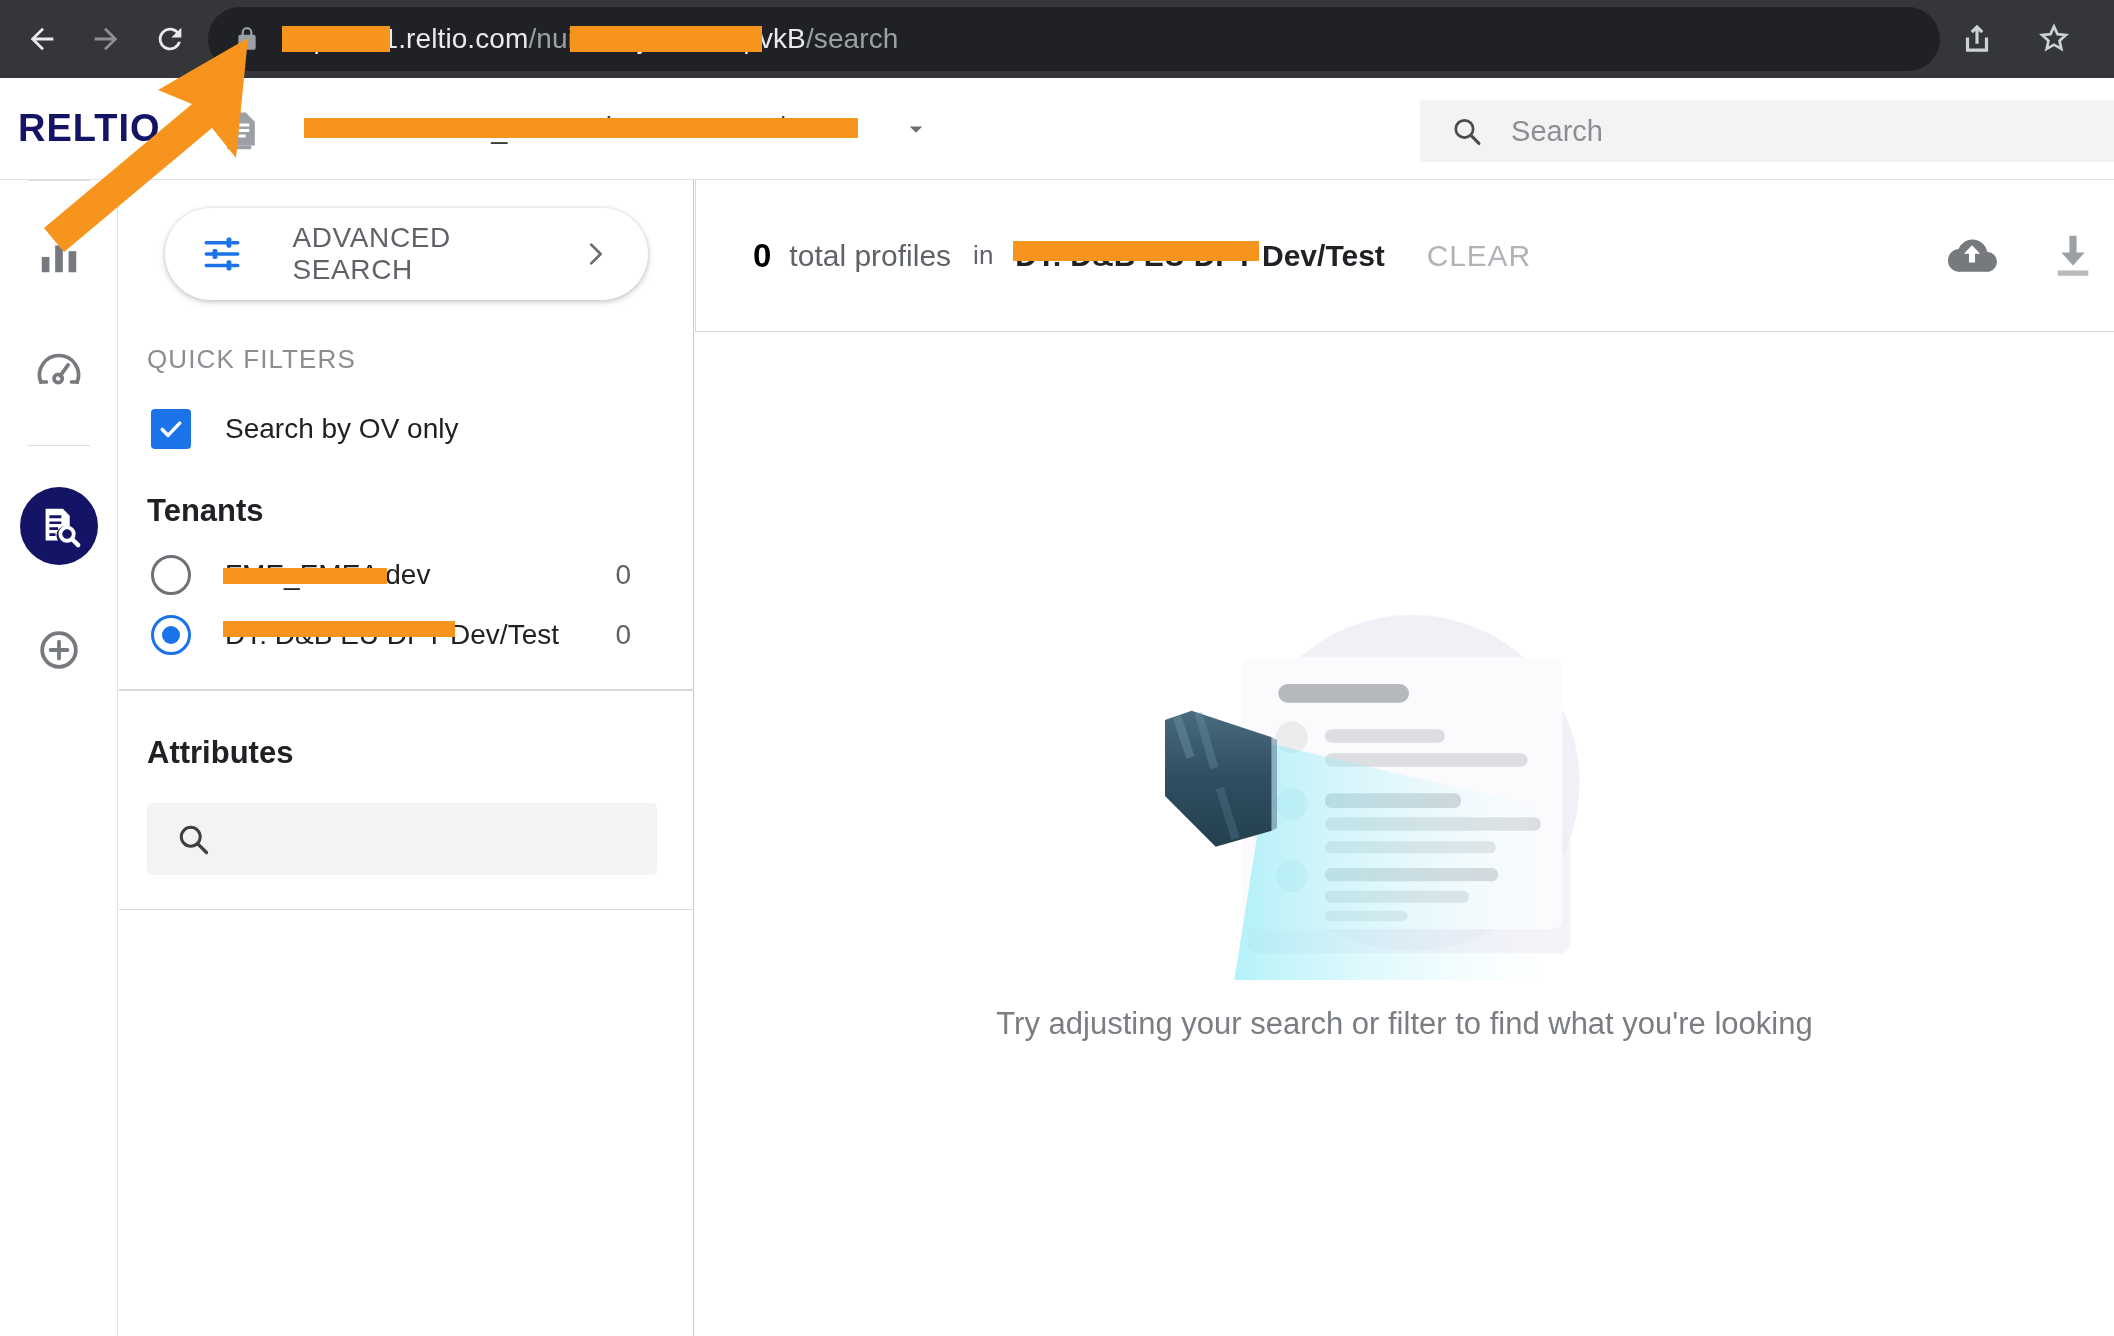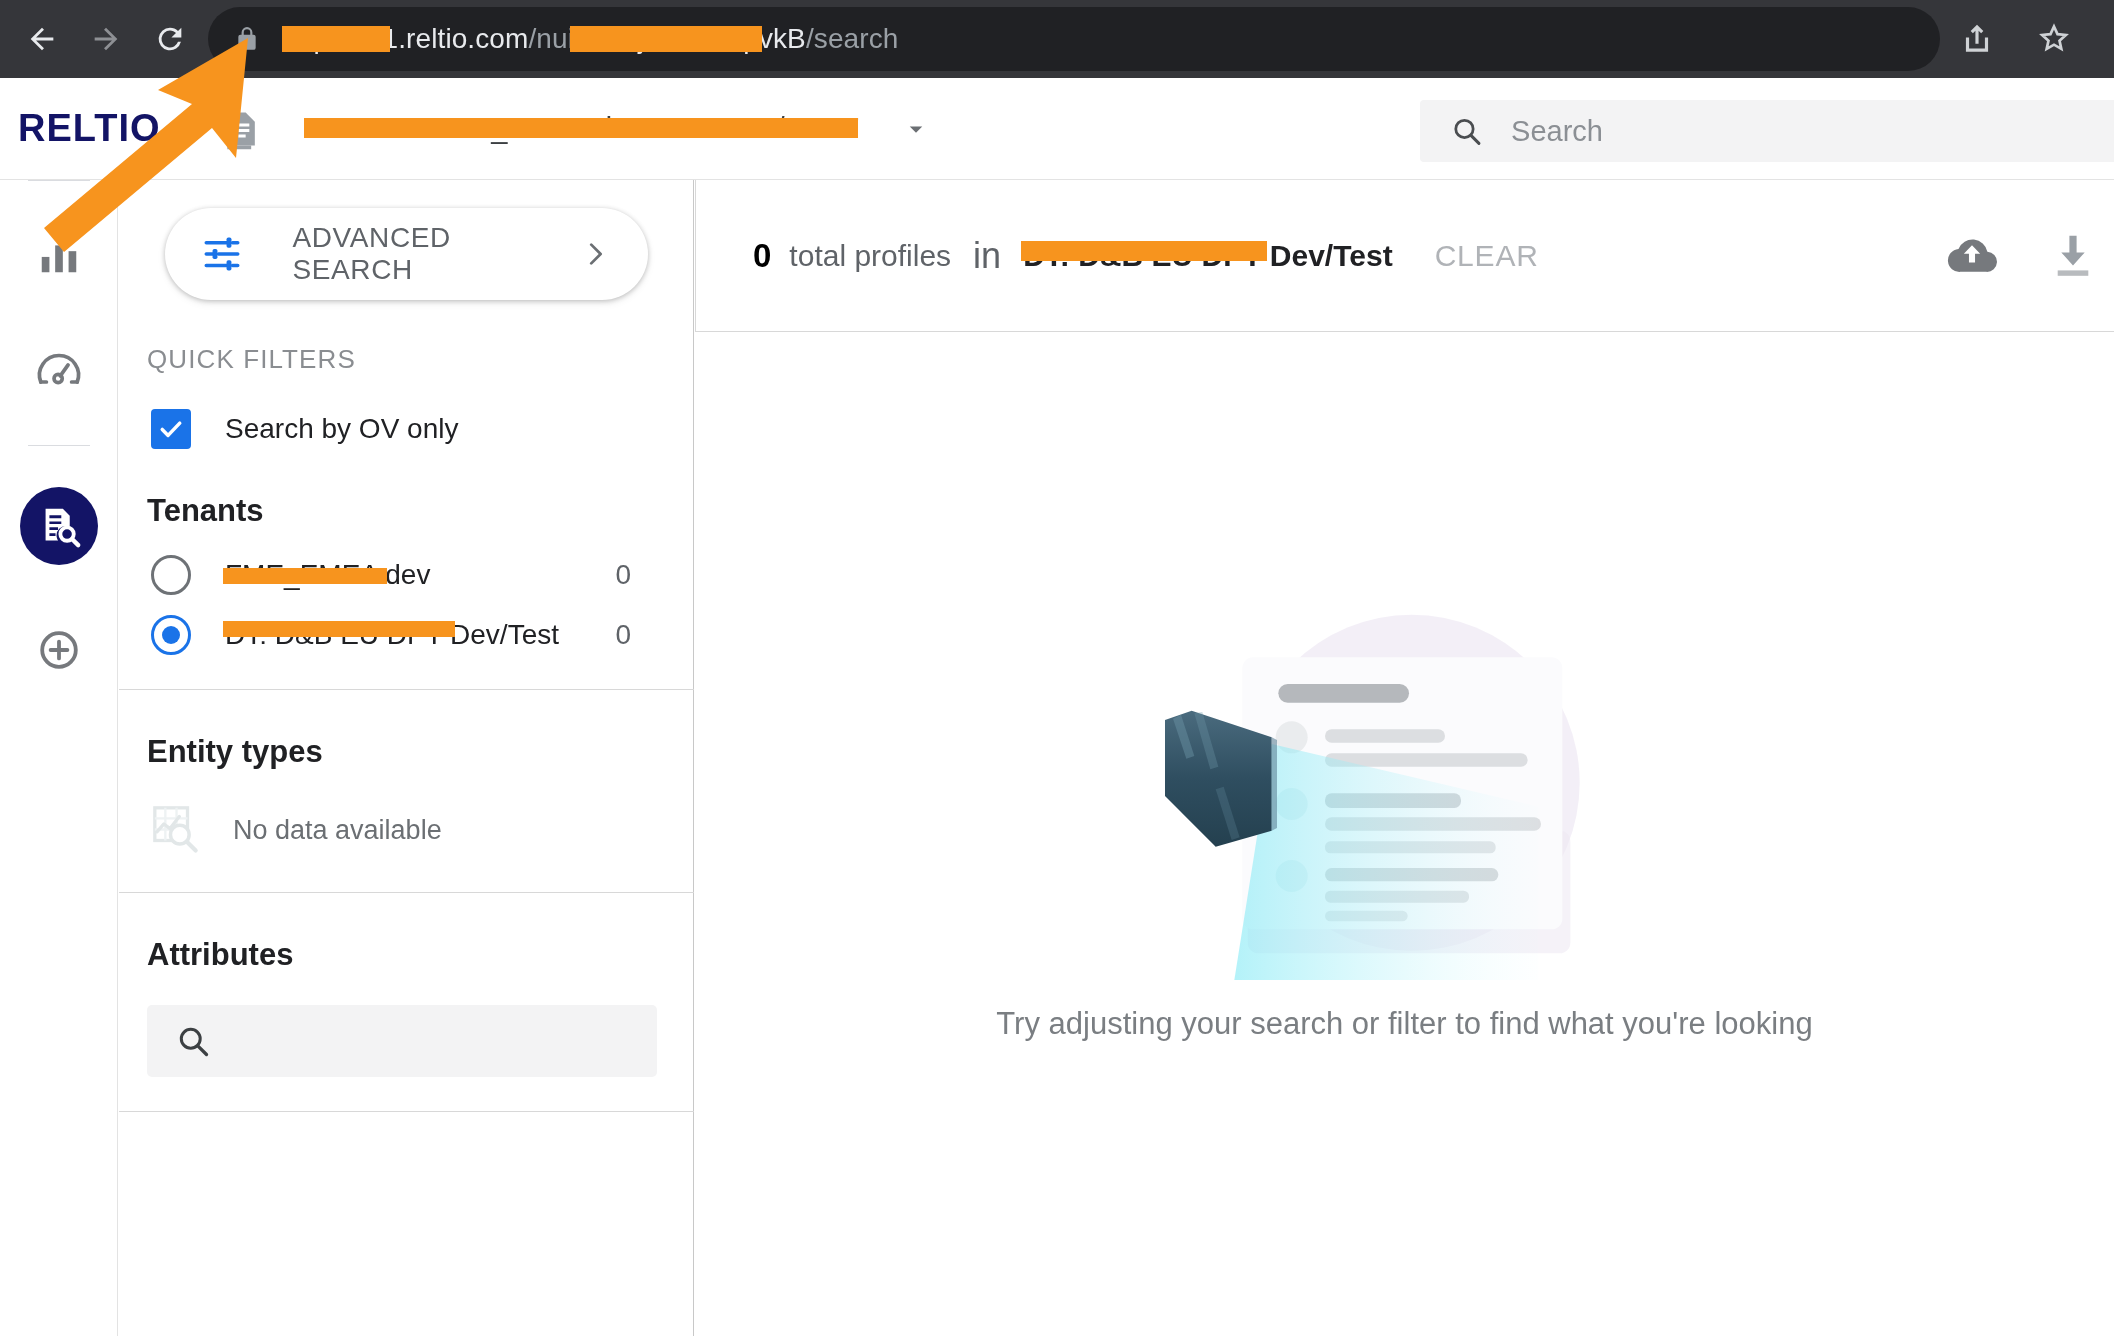--- a/index.html
+++ b/index.html
@@ -195,21 +195,21 @@
   }
   .results-bar {
     height: 152px; border-bottom: 1px solid #d8d8d8;
     display: flex; align-items: center;
     border-left: 1px solid #d8d8d8;
   }
   .rb-count {
     margin-left: 57px; font-size: 33px; font-weight: bold; color: #000;
   }
   .rb-text { margin-left: 18px; font-size: 30px; color: #5f6368; }
-  .rb-in { margin-left: 22px; font-size: 36px; color: #5f6368; }
+  .rb-in { margin-left: 22px; font-size: 26px; color: #5f6368; }
   .rb-tenant {
     margin-left: 22px; font-size: 30px; font-weight: bold; color: #202124;
     position: relative; white-space: nowrap;
   }
   .rb-clear {
     margin-left: 42px; font-size: 30px; color: #b0b3b7; letter-spacing: 0.8px;
   }
   .rb-actions {
     margin-left: auto; margin-right: 14px;
     display: flex; align-items: center; gap: 46px;
@@ -386,33 +386,20 @@
       <div class="tenant-label">
         <span>DT: D&amp;B EU DPT Dev/Test</span>
         <span class="redact" style="left:-2px; top:2px; width:232px; height:16px;"></span>
       </div>
       <div class="tenant-count">0</div>
     </div>
   </div>
 
   <div class="divider"></div>
 
-  <div class="sect-block">
-    <div class="sect-title">Entity types</div>
-    <div class="nodata">
-      <svg width="56" height="56" viewBox="0 0 24 24">
-        <rect x="2.5" y="2.5" width="14" height="14" fill="none" stroke="#e2e7e8" stroke-width="1.4"></rect>
-        <path d="M2.5 7h14M2.5 11.8h14M7 2.5v14M11.8 2.5v14" stroke="#eef2f3" stroke-width="1"></path>
-        <path d="M3.4 12.8l3-3.4 2.6 2 4-5.2" fill="none" stroke="#e2e7e8" stroke-width="1.4" stroke-linecap="round" stroke-linejoin="round"></path>
-        <circle cx="13.2" cy="14" r="4" fill="#ffffff" stroke="#e2e7e8" stroke-width="1.5"></circle>
-        <path d="M16.2 17L20 20.8" stroke="#e2e7e8" stroke-width="1.8" stroke-linecap="round"></path>
-      </svg>
-      <div class="nodata-label">No data available</div>
-    </div>
-  </div>
 
   <div class="divider"></div>
 
   <div class="sect-block">
     <div class="sect-title">Attributes</div>
     <div class="attr-search">
       <svg class="mag2" width="36" height="36" viewBox="0 0 24 24">
         <circle cx="10.5" cy="10.5" r="6.3" fill="none" stroke="#3c4043" stroke-width="2"></circle>
         <path d="M15.2 15.2L21 21" stroke="#3c4043" stroke-width="2.2" stroke-linecap="round"></path>
       </svg>

